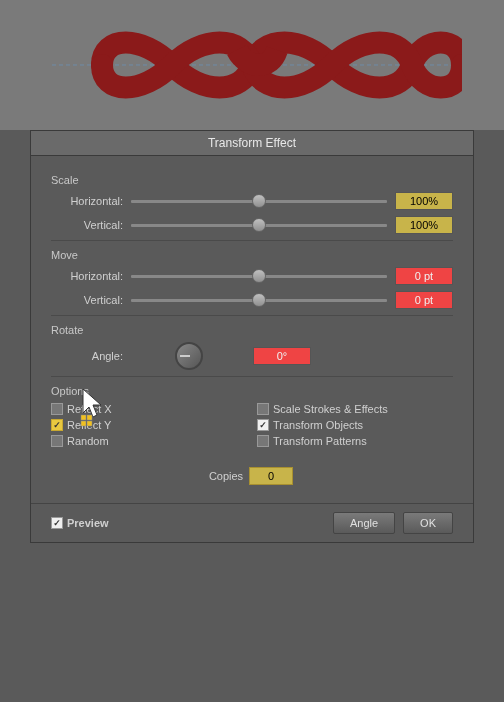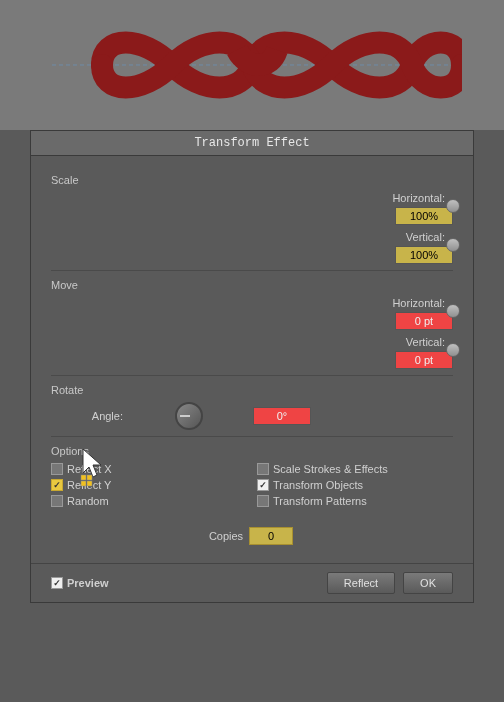--- a/index.html
+++ b/index.html
@@ -35,38 +35,36 @@
       margin: 0 30px;
       padding: 0;
     }
     .dialog-title {
       background: #6a6a6a;
       text-align: center;
       padding: 5px 12px;
       font-size: 12px;
       color: #e8e8e8;
       border-bottom: 1px solid #3a3a3a;
-      font-family: Liberation Mono, monospace;
     }
     .dialog-body {
       padding: 10px 20px 10px 20px;
     }
 
     
     .section-label {
       color: #c8c8c8;
       font-size: 11px;
       margin-bottom: 6px;
       margin-top: 8px;
     }
     .field-row {
       display: flex;
-      align-items: flex-end;
+      align-items: center;
       margin-bottom: 6px;
-      flex-direction: column;
     }
     .field-label {
       width: 80px;
       text-align: right;
       padding-right: 8px;
       color: #d0d0d0;
       font-size: 11px;
     }
     .slider-container {
       flex: 1;
@@ -385,17 +383,17 @@
     </div>
 
   </div>
 
   <div class="bottom-bar">
     <div class="preview-checkbox">
       <div class="checkbox-box checked"></div>
       <span>Preview</span>
     </div>
     <div class="btn-group">
-      <button class="btn">Reflect</button>
+      <button class="btn">Angle</button>
       <button class="btn">OK</button>
     </div>
   </div>
 </div>
 
 </body></html>

